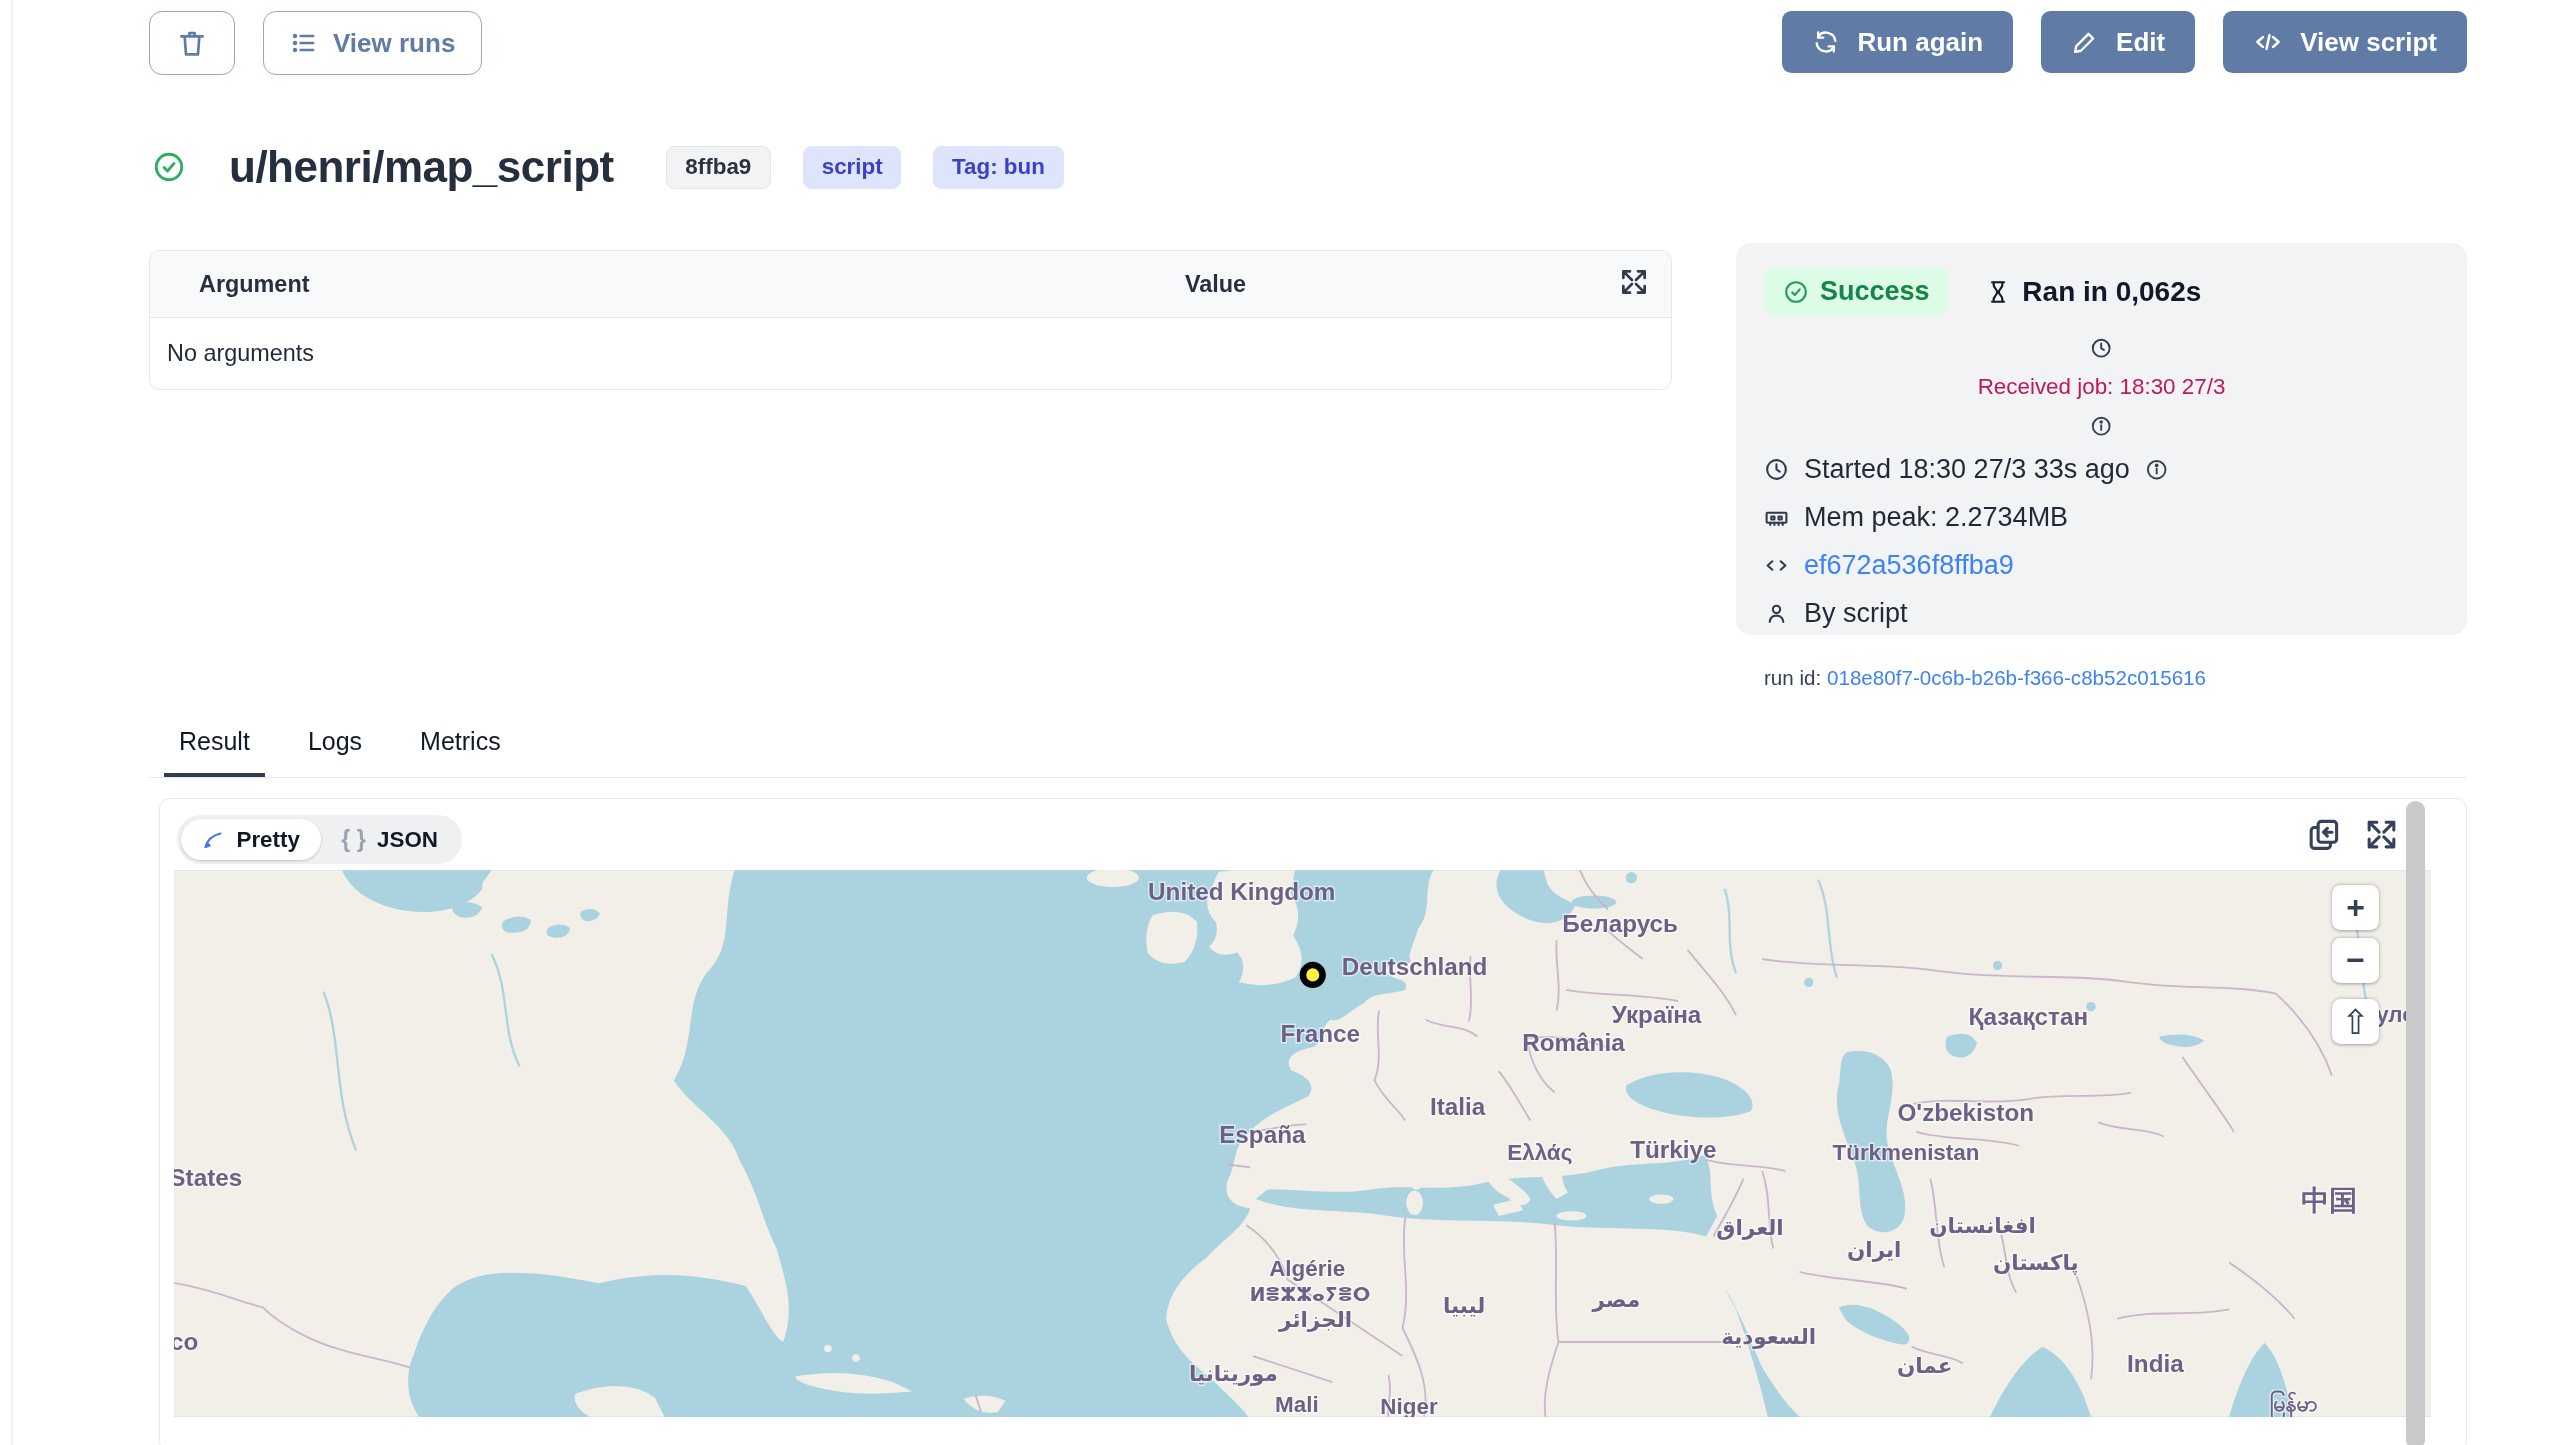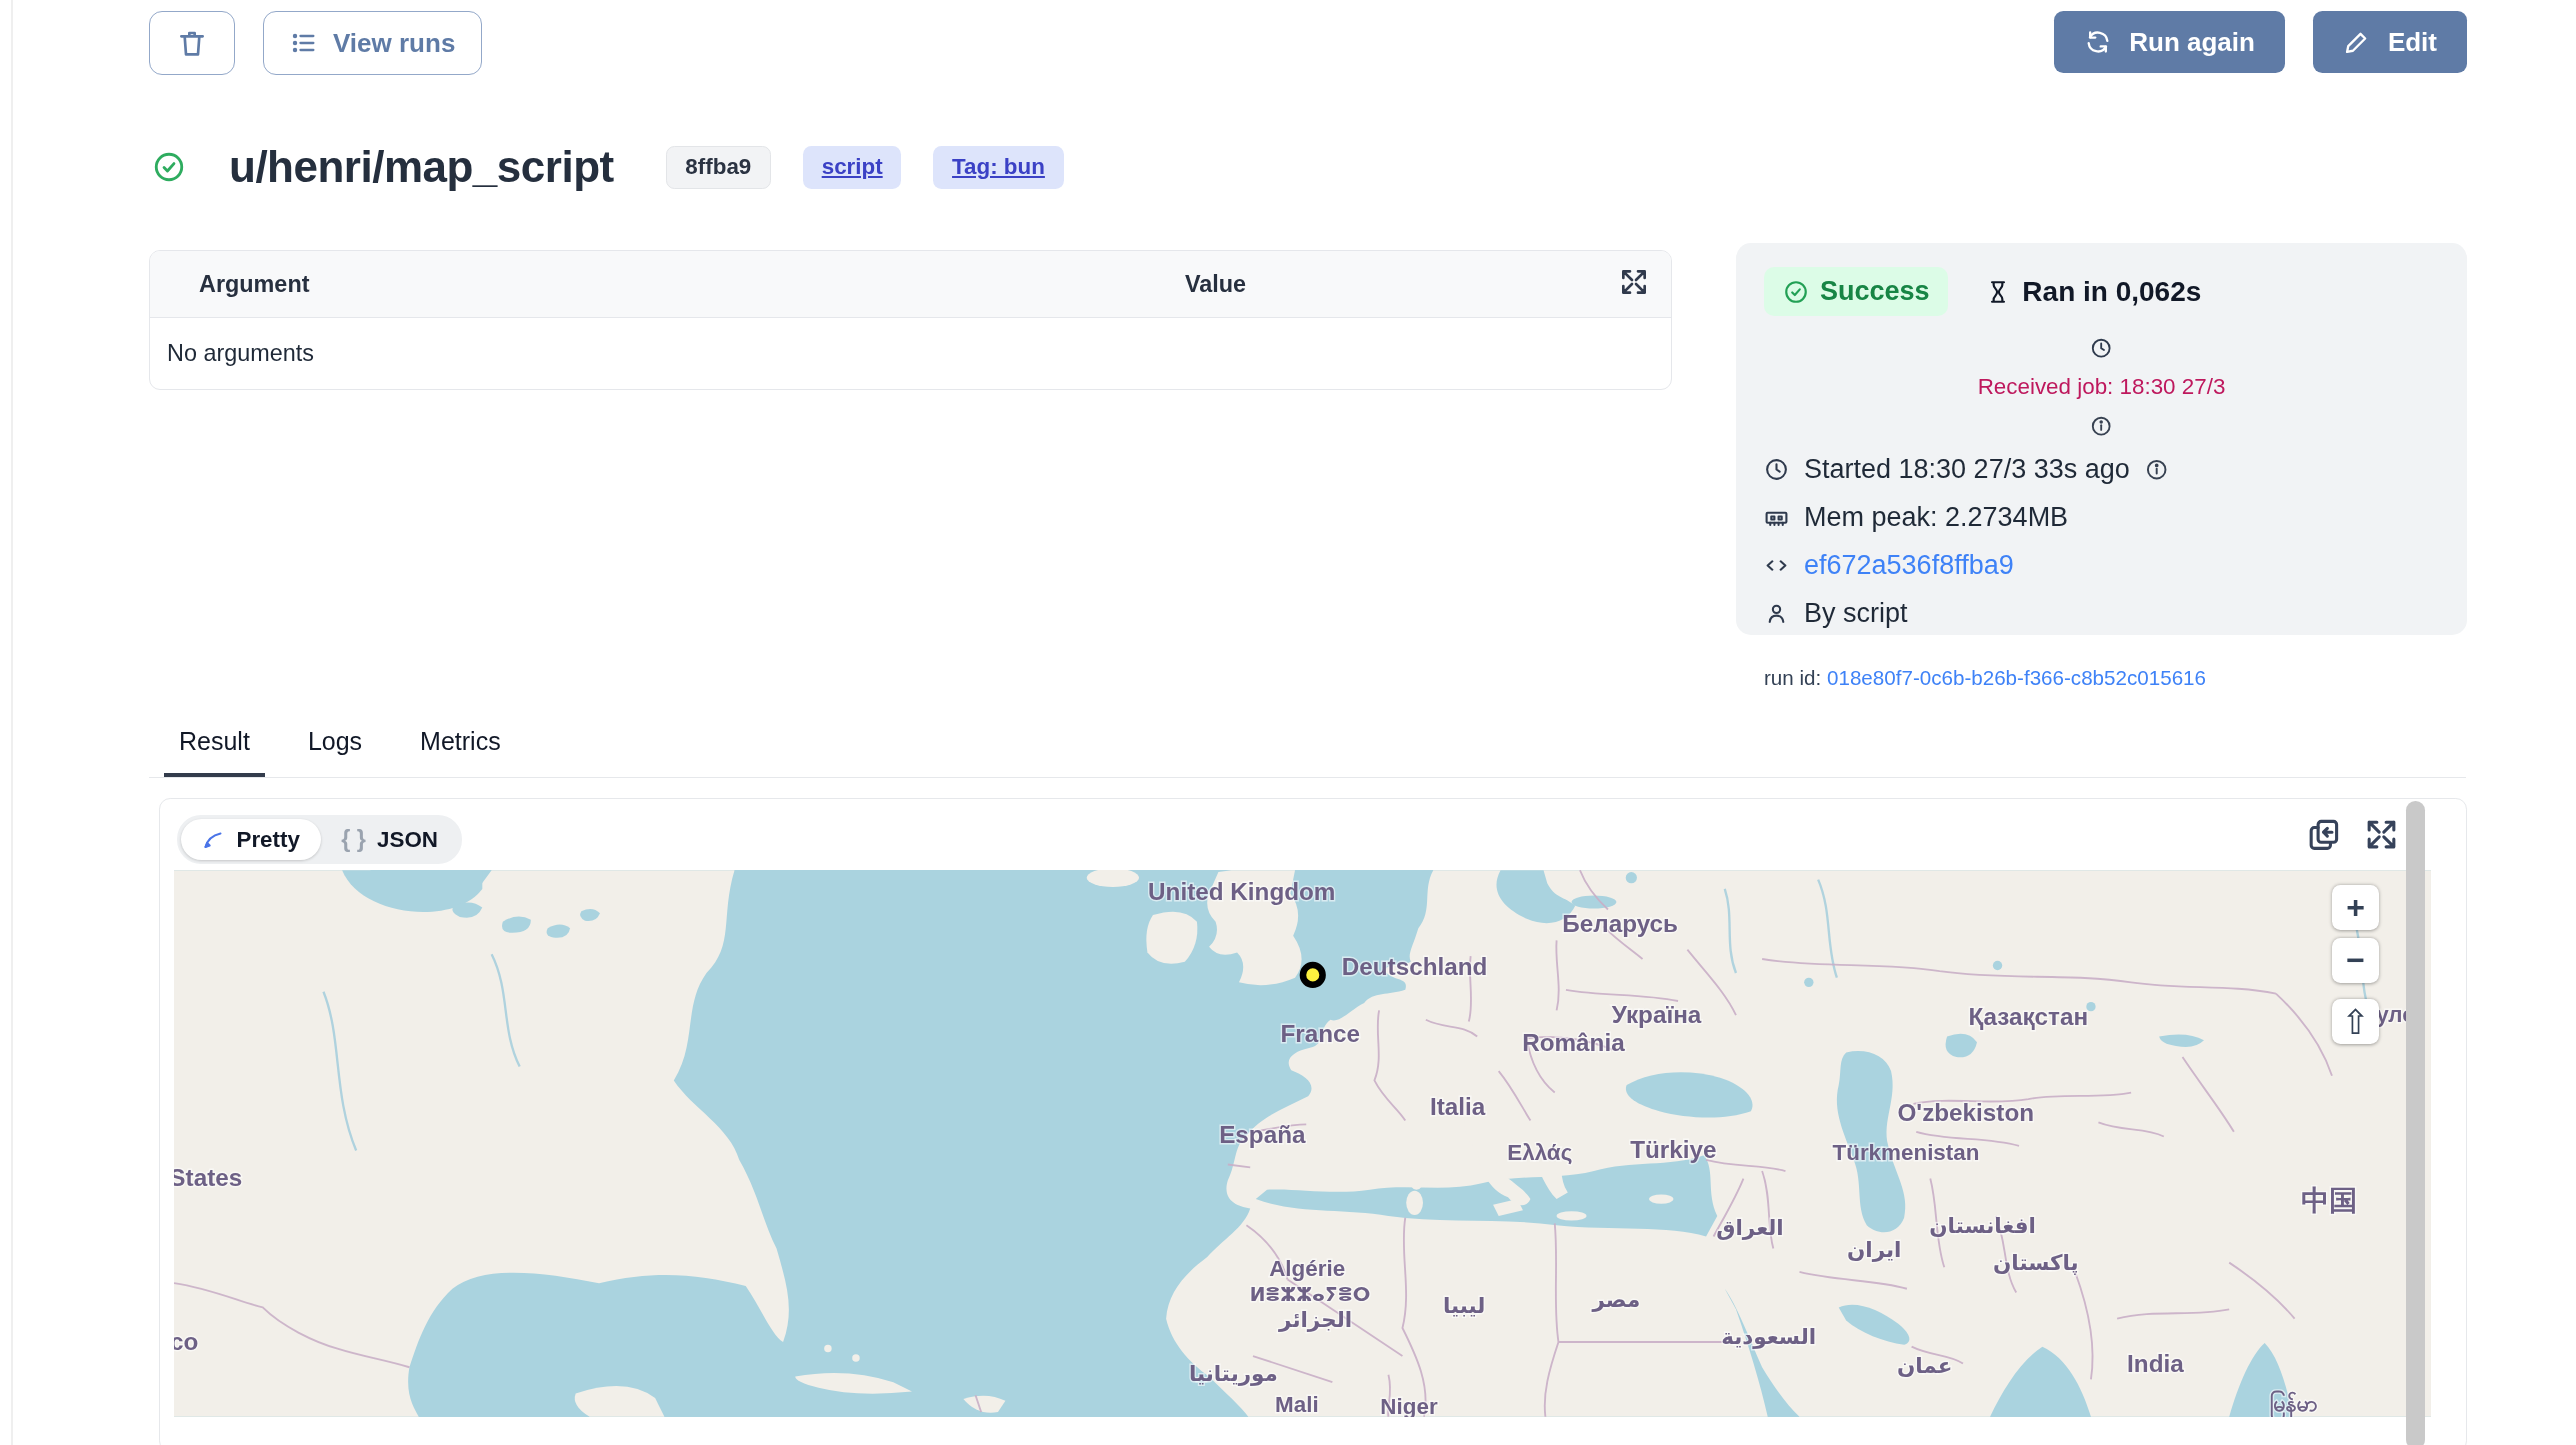--- a/index.html
+++ b/index.html
@@ -21,21 +21,21 @@
   .ic svg { stroke:currentColor; fill:none; stroke-width:2; stroke-linecap:round; stroke-linejoin:round; }
 
   
   .title-row { position:absolute; left:152px; top:142px; display:flex; align-items:center; }
   .title-check { color:#2eac5f; margin-right:43px; }
   .page-title { font-size:44px; font-weight:800; color:#252f3e; letter-spacing:-0.5px; }
   .badges { display:flex; gap:32px; margin-left:52px; align-items:center; }
   .badge { height:43px; display:inline-flex; align-items:center; padding:0 18.7px; border-radius:8.4px;
     font-size:22.4px; font-weight:700; }
   .badge.gray { background:#f2f3f5; border:0.9px solid #e3e5e8; color:#2b3342; }
-  .badge.indigo { background:#dde4fb; color:#3b41c5;text-decoration:underline; }
+  .badge.indigo { background:#dde4fb; color:#3b41c5; }
 
   
   .args-card { position:absolute; left:149px; top:250px; width:1523px; border:0.9px solid #e5e7eb; border-radius:11px; background:#fff; overflow:hidden; }
   .args-head { position:relative; height:67px; background:#f8f9fa; border-bottom:0.9px solid #e5e7eb; display:flex; align-items:center; font-size:23.4px; font-weight:700; color:#27303f; }
   .args-head .col-arg { padding-left:49px; }
   .args-head .col-val { position:absolute; left:1035px; }
   .args-head .expand { position:absolute; right:20.6px; top:15px; color:#303a4c; cursor:pointer; }
   .args-body { height:71px; display:flex; align-items:center; padding-left:17px; font-size:23.4px; color:#1f2937; }
 
   
@@ -121,20 +121,28 @@
       </span>
       <span>Run again</span>
     </button>
     <button class="btn-fill">
       <span class="ic">
         <svg width="28" height="28" viewBox="0 0 24 24">
             <path d="M15 5l4 4L8.5 19.5 3.5 20.5 4.5 15.5 15 5z"></path>
           </svg>
       </span>
       <span>Edit</span>
+    </button>
+    <button class="btn-fill">
+      <span class="ic">
+        <svg width="30" height="30" viewBox="0 0 24 24">
+            <path d="M8 8l-4.5 4L8 16M16 8l4.5 4L16 16M13.2 6.5l-2.4 11"></path>
+          </svg>
+      </span>
+      <span>View script</span>
     </button>
   </div>
 </div>
 
 <div class="title-row">
   <span class="ic title-check">
     <svg width="34" height="34" viewBox="0 0 24 24">
         <circle cx="12" cy="12" r="9"></circle>
         <path d="M8.5 12.4l2.4 2.4 4.6-5.2"></path>
       </svg>

